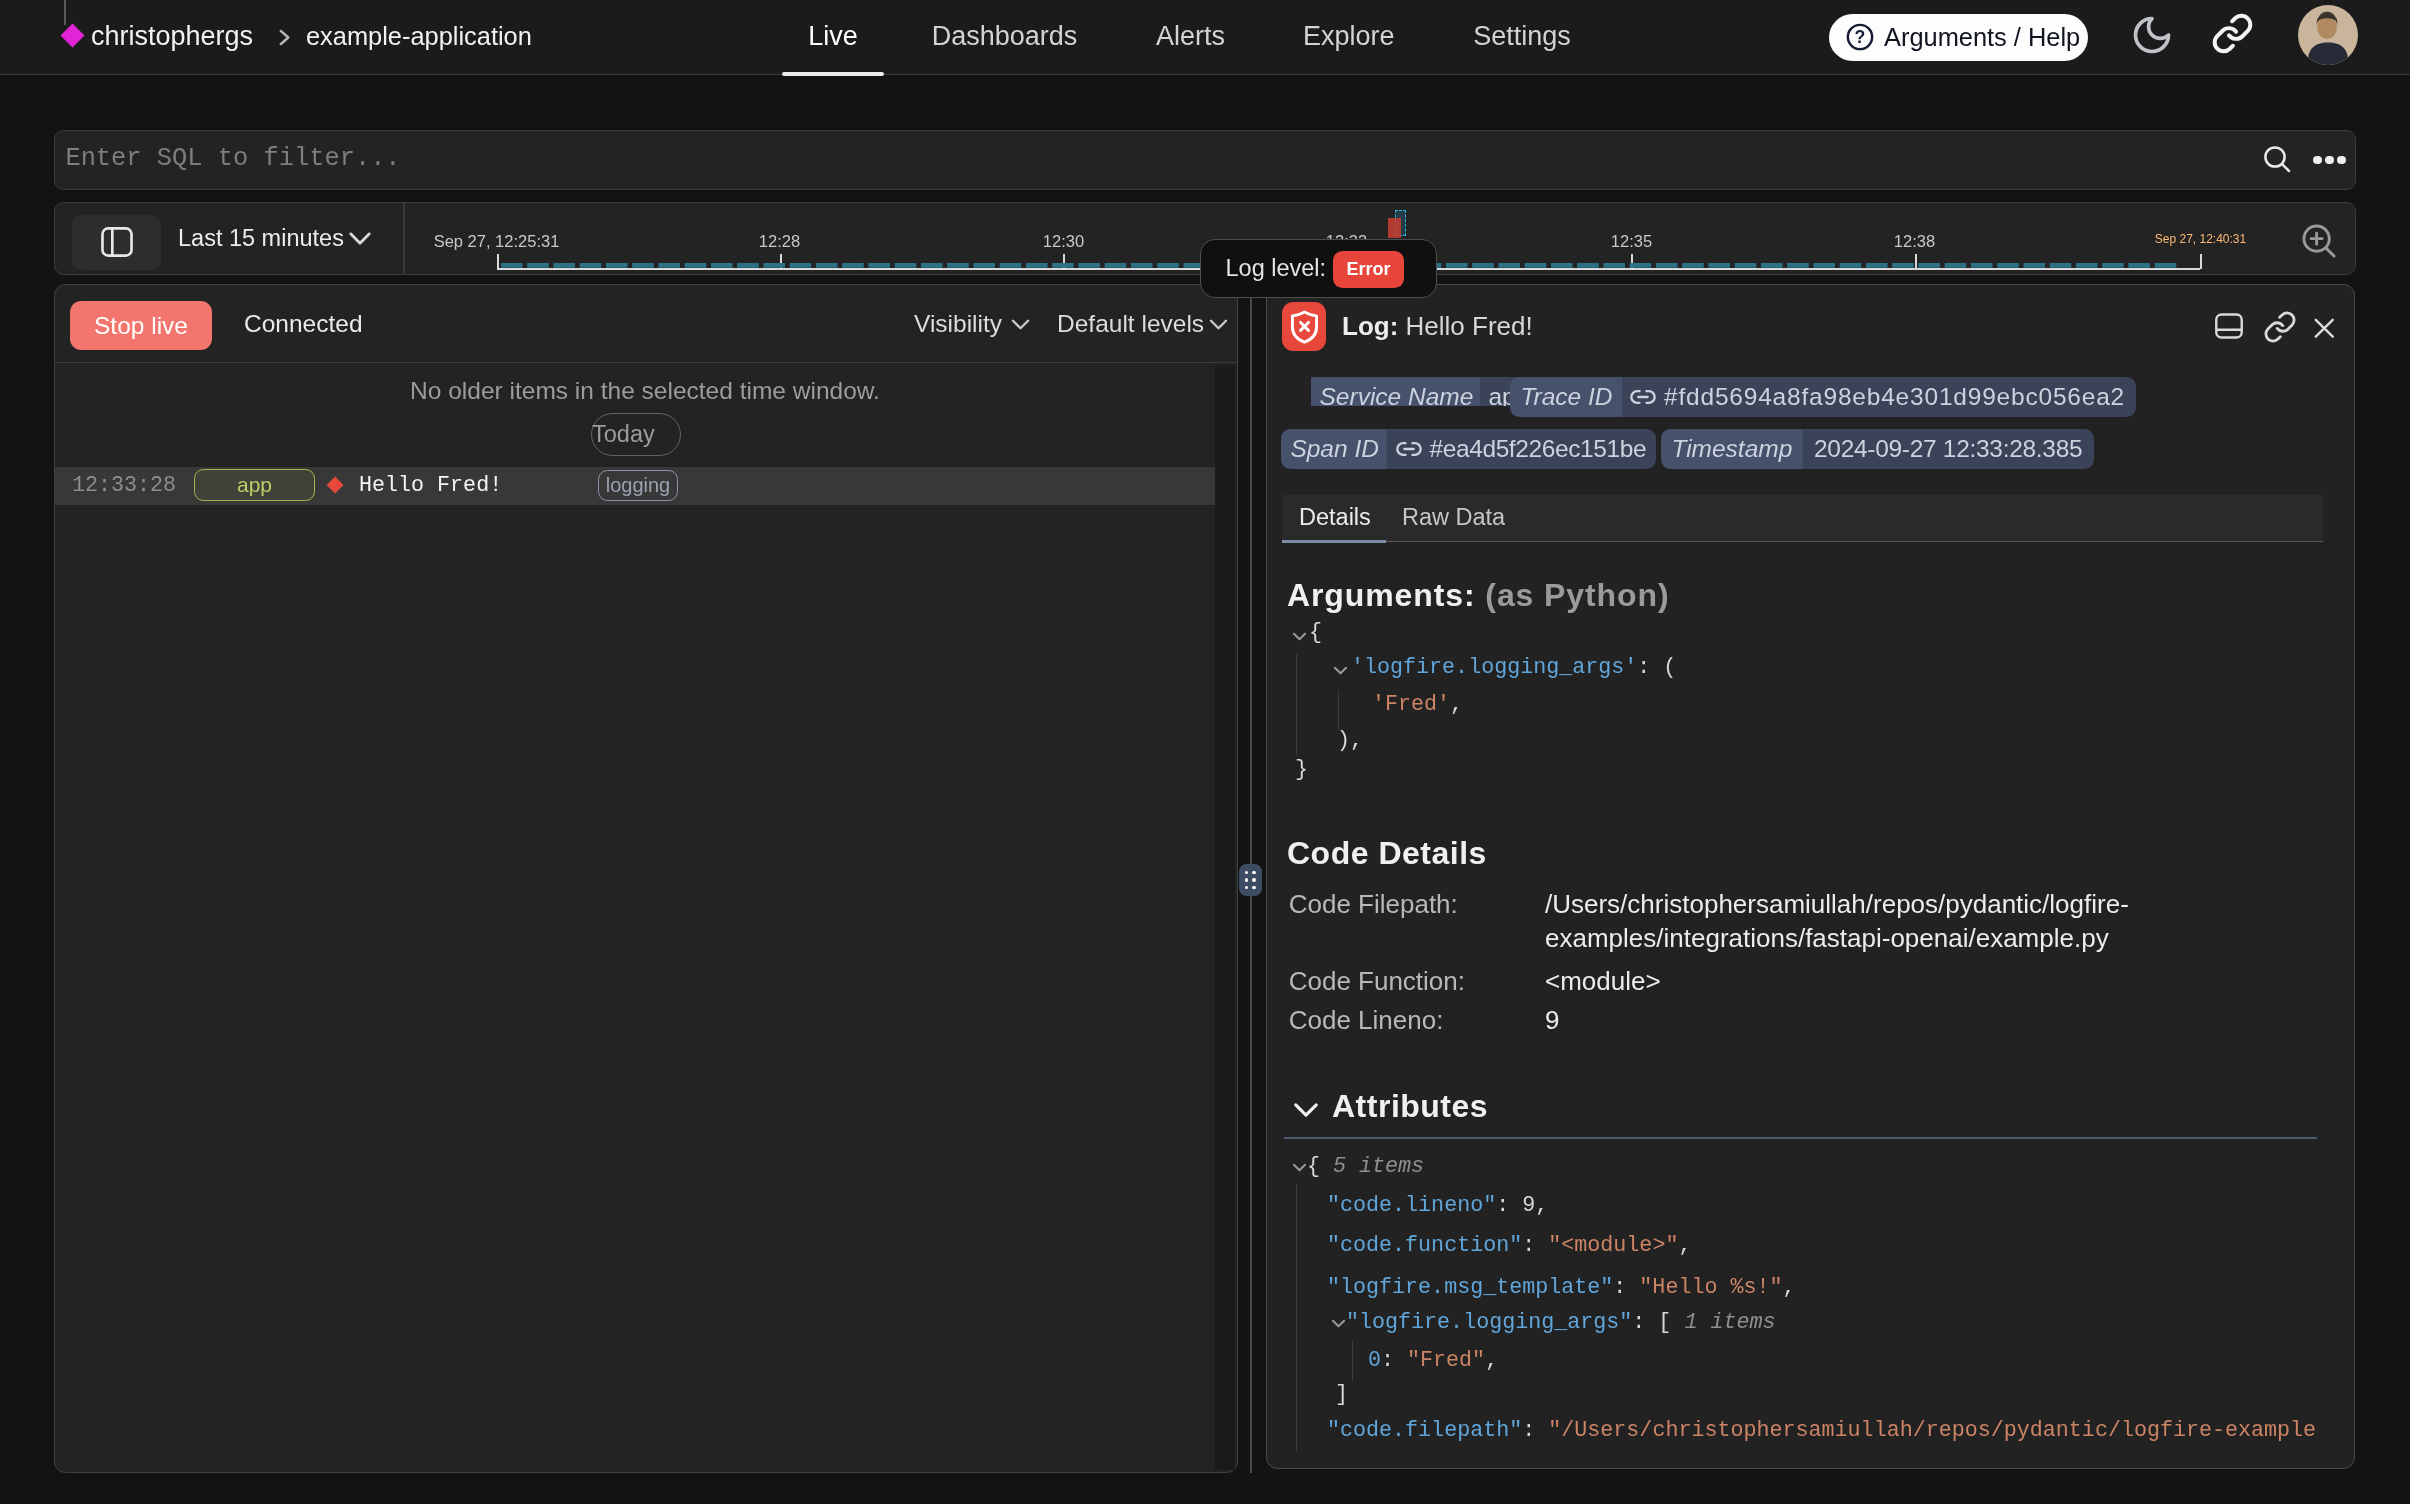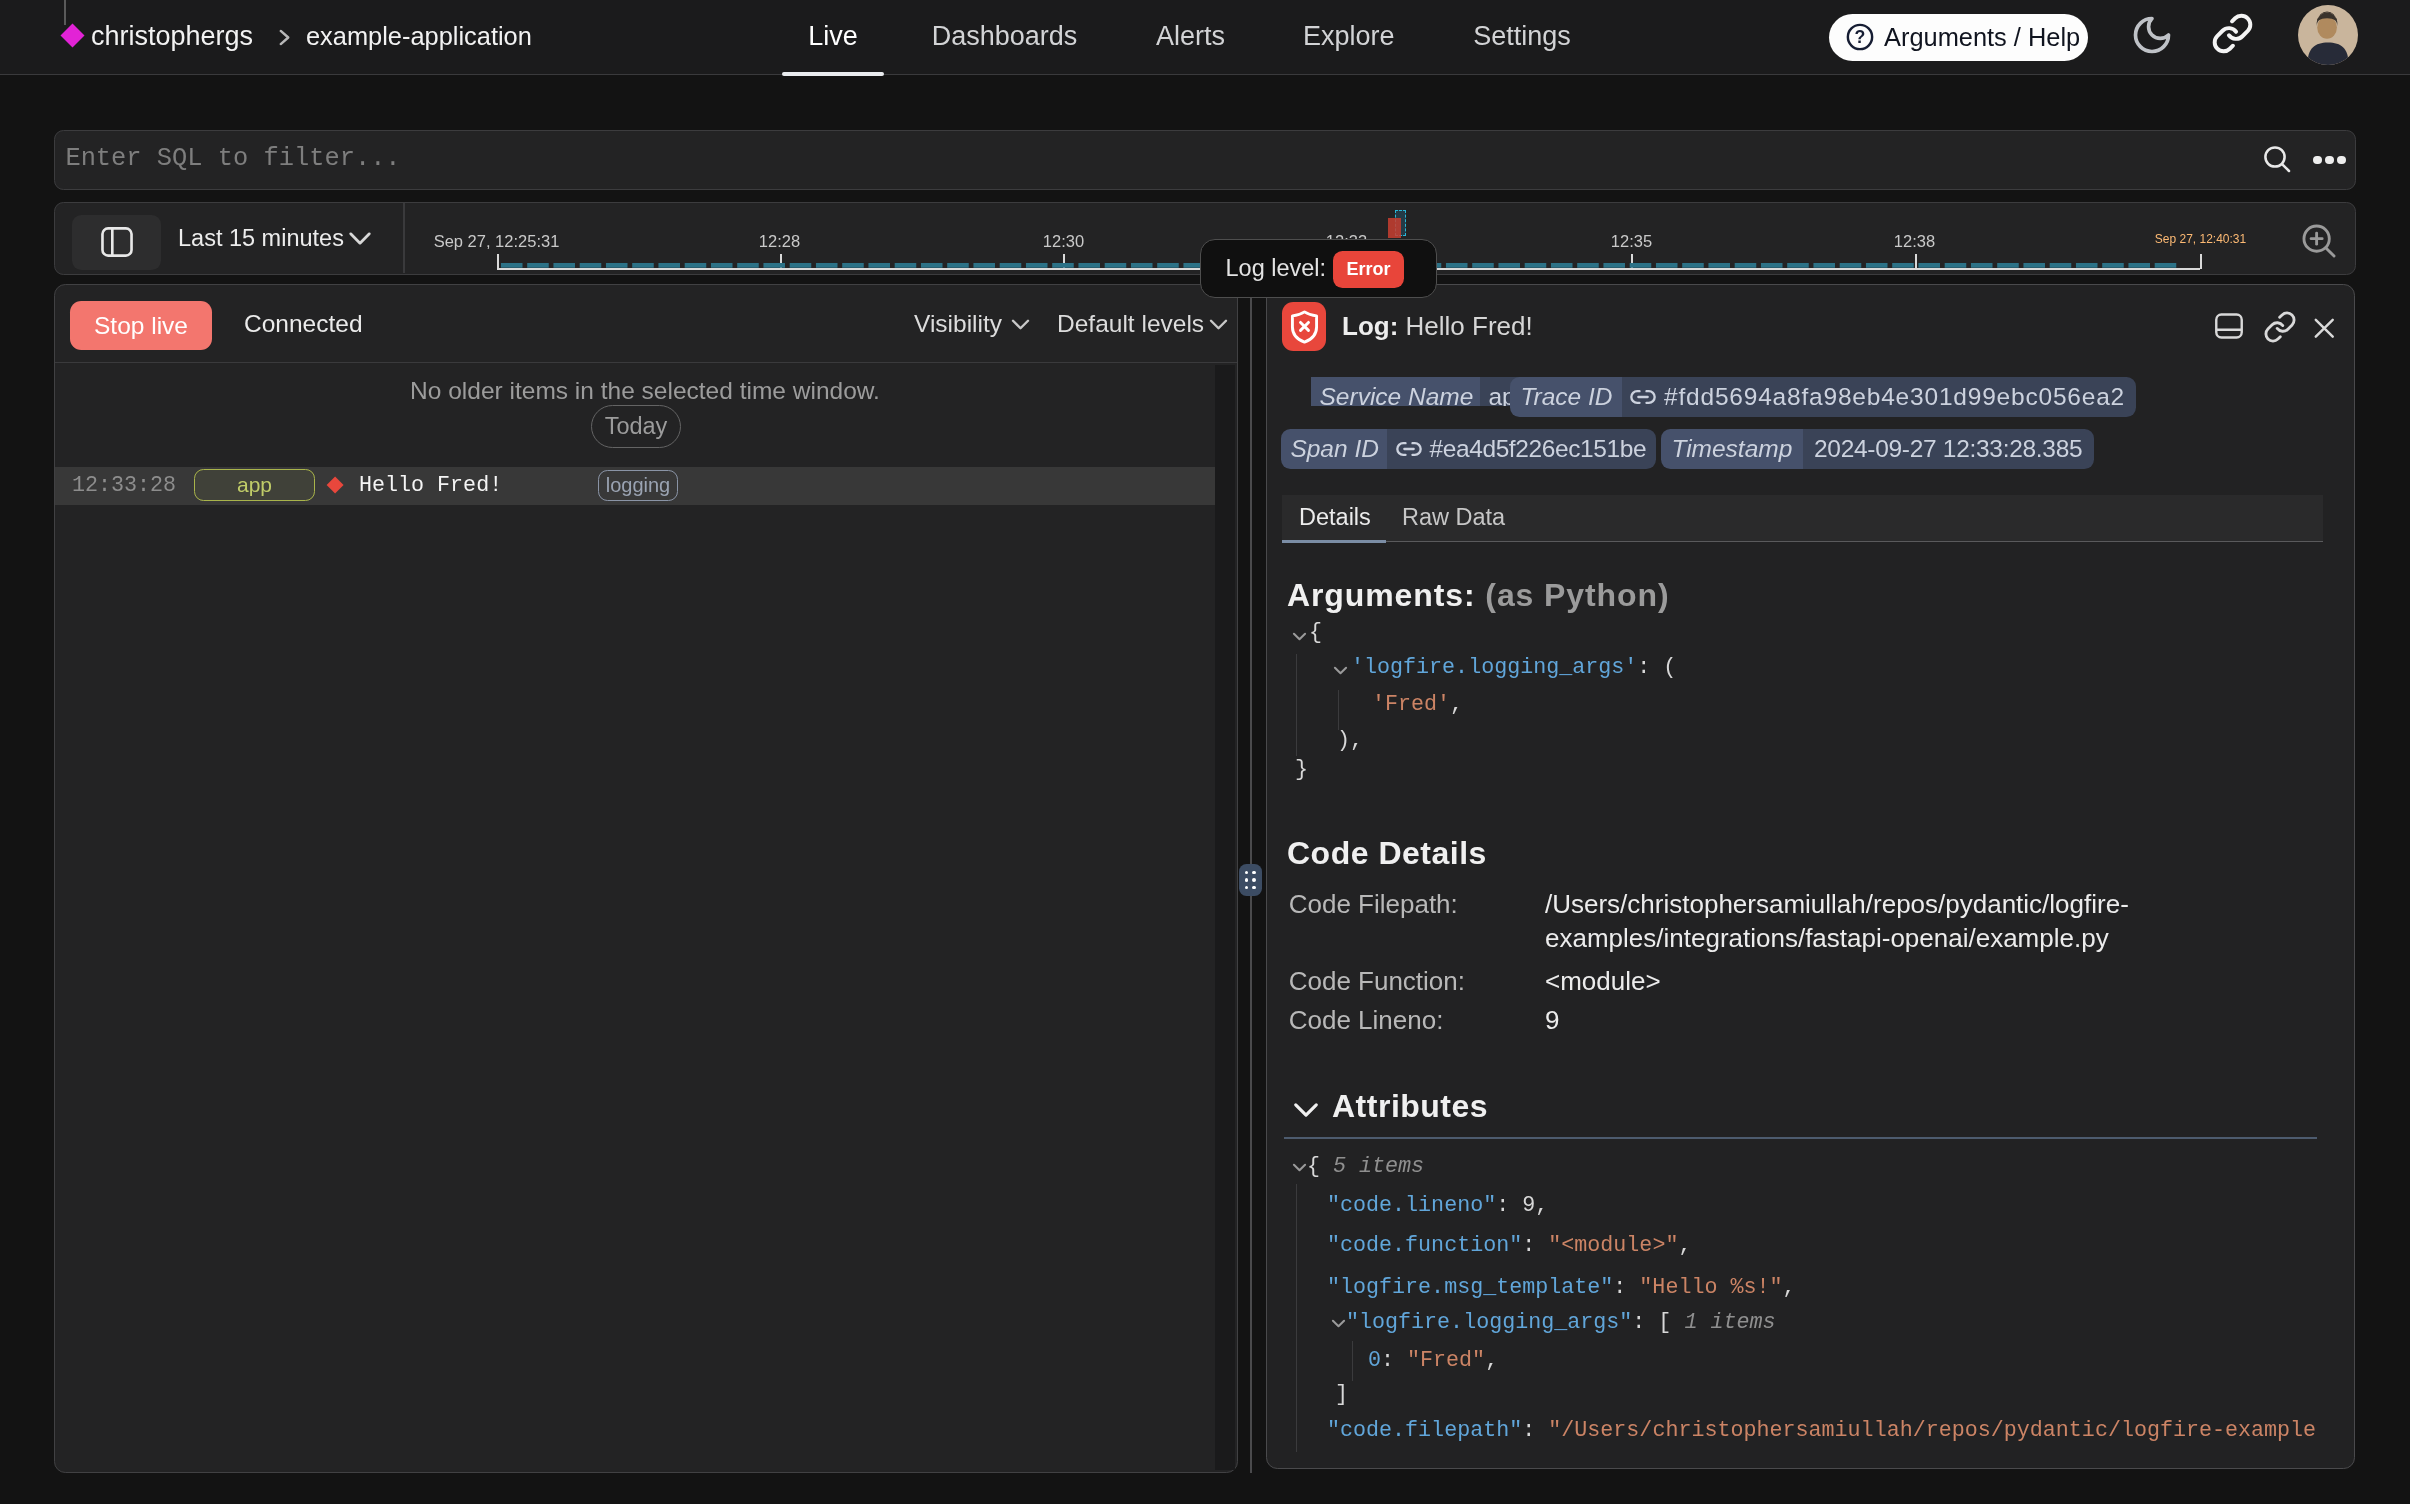--- a/index.html
+++ b/index.html
@@ -141,21 +141,21 @@
     <polyline points="3,4 11,12 19,4" fill="none" stroke="#c8c8c8" stroke-width="2.6" stroke-linecap="round" stroke-linejoin="round"></polyline>
   </svg>
   <div class="abs" style="left:1002px; top:0; height:78px; line-height:78px; font-size:24.5px; color:#dcdcdc;">Default levels</div>
   <svg class="abs" style="left:1153px; top:32px;" width="21" height="15" viewBox="0 0 22 16">
     <polyline points="3,4 11,12 19,4" fill="none" stroke="#c8c8c8" stroke-width="2.6" stroke-linecap="round" stroke-linejoin="round"></polyline>
   </svg>
 
   <div class="abs" style="left:1160px; top:80px; width:20px; height:1105px; background:#1a1a1b;"></div>
 
   <div class="abs" style="left:0; top:92px; width:1180px; text-align:center; font-size:24.5px; color:#9c9c9c;">No older items in the selected time window.</div>
-  <div class="abs" style="left:536px; top:120px; width:90px; height:43px; border:1.9px solid #646464; border-radius:22.6px; text-align:center; line-height:41px; font-size:23.5px; color:#9c9c9c;">Today</div>
+  <div class="abs" style="left:536px; top:128px; width:90px; height:43px; border:1.9px solid #646464; border-radius:22.6px; text-align:left; line-height:41px; font-size:23.5px; color:#9c9c9c;">Today</div>
 
   <div class="abs" style="left:0; top:182px; width:1160px; height:38px; background:#383838;">
     <div class="abs mono" style="left:17px; top:0; height:38px; line-height:38px; font-size:21.7px; color:#8d8d8d;">12:33:28</div>
     <div class="abs" style="left:139px; top:1.9px; width:121px; height:32px; border:1.9px solid #a9b44b; border-radius:9.4px; background:rgba(170,181,75,0.08); text-align:center; line-height:29px; font-size:21px; color:#c0cc68;">app</div>
     <div class="abs" style="left:274px; top:12.2px; width:12.2px; height:12.2px; background:#e8473c; transform:rotate(45deg);"></div>
     <div class="abs mono" style="left:304px; top:0; height:38px; line-height:38px; font-size:21.7px; color:#f5f5f5;">Hello Fred!</div>
     <div class="abs" style="left:543px; top:2.8px; width:80px; height:31px; border:1.9px solid #8a94a6; border-radius:9.4px; text-align:center; line-height:28px; font-size:20px; color:#9aa3b2;">logging</div>
   </div>
 </div>
 

